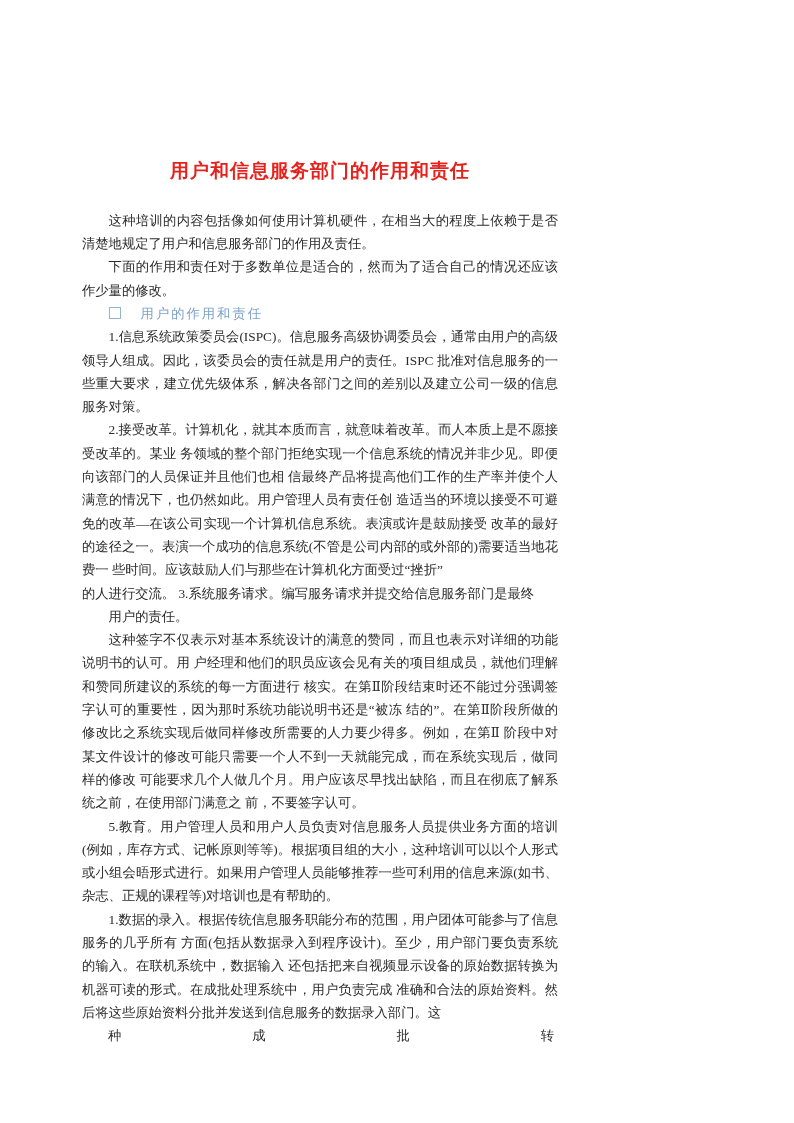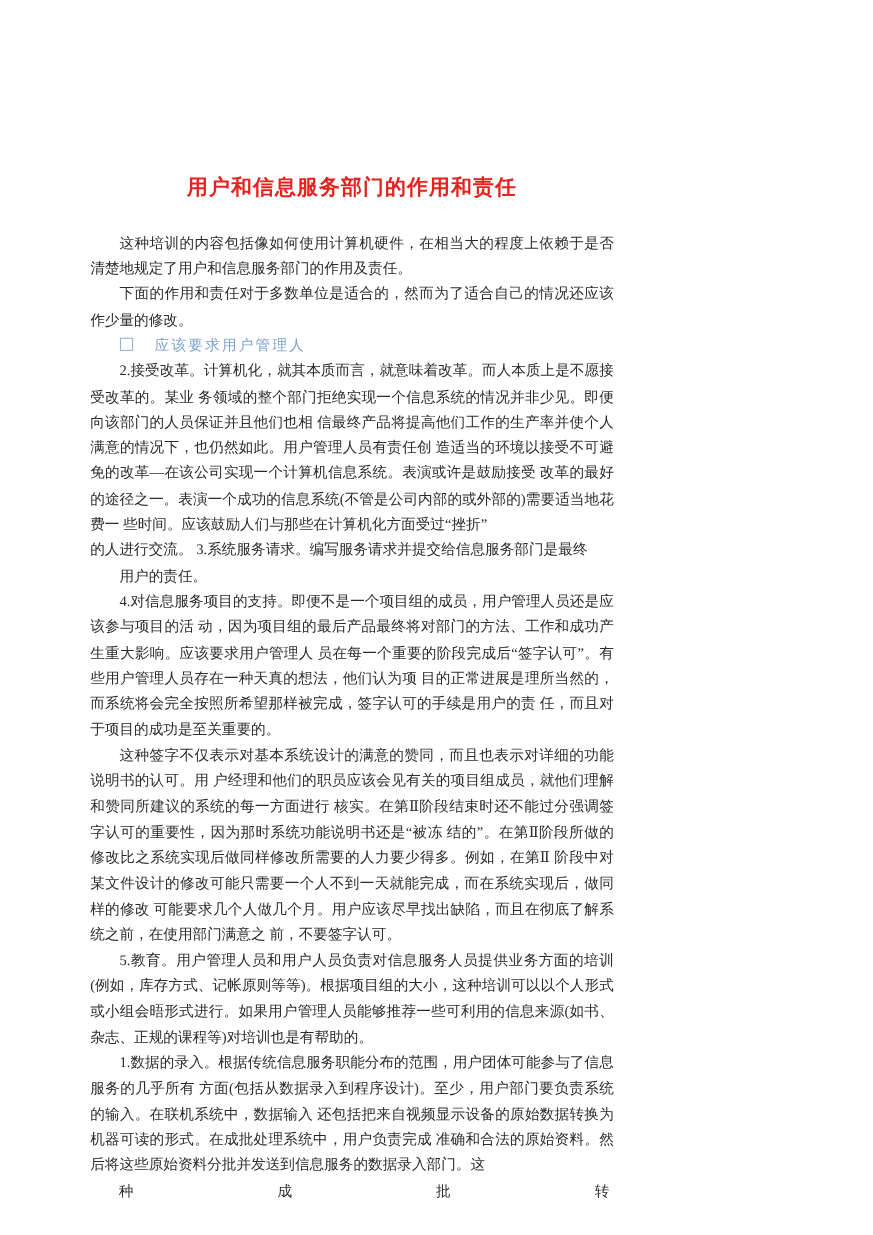--- a/index.html
+++ b/index.html
@@ -84,29 +84,29 @@
 <div class="page">
 
   <h1 class="doc-title">用户和信息服务部门的作用和责任</h1>
 
   <div class="body-block">
 
     <p class="para">这种培训的内容包括像如何使用计算机硬件，在相当大的程度上依赖于是否清楚地规定了用户和信息服务部门的作用及责任。</p>
     <p class="para">下面的作用和责任对于多数单位是适合的，然而为了适合自己的情况还应该作少量的修改。</p>
 
     <p class="sub-heading">
-      <span class="bullet-box"></span><span class="sub-text">应该要求用户管理人</span>
+      <span class="bullet-box"></span><span class="sub-text">用户的作用和责任</span>
     </p>
 
+    <p class="para">1.信息系统政策委员会(ISPC)。信息服务高级协调委员会，通常由用户的高级领导人组成。因此，该委员会的责任就是用户的责任。ISPC 批准对信息服务的一些重大要求，建立优先级体系，解决各部门之间的差别以及建立公司一级的信息服务对策。</p>
     <p class="para">2.接受改革。计算机化，就其本质而言，就意味着改革。而人本质上是不愿接受改革的。某业 务领域的整个部门拒绝实现一个信息系统的情况并非少见。即便向该部门的人员保证并且他们也相 信最终产品将提高他们工作的生产率并使个人满意的情况下，也仍然如此。用户管理人员有责任创 造适当的环境以接受不可避免的改革—在该公司实现一个计算机信息系统。表演或许是鼓励接受 改革的最好的途径之一。表演一个成功的信息系统(不管是公司内部的或外部的)需要适当地花费一 些时间。应该鼓励人们与那些在计算机化方面受过“挫折”</p>
 
     <p class="para noindent">的人进行交流。 3.系统服务请求。编写服务请求并提交给信息服务部门是最终</p>
     <p class="para">用户的责任。</p>
 
-    <p class="para">4.对信息服务项目的支持。即便不是一个项目组的成员，用户管理人员还是应该参与项目的活 动，因为项目组的最后产品最终将对部门的方法、工作和成功产生重大影响。应该要求用户管理人 员在每一个重要的阶段完成后“签字认可”。有些用户管理人员存在一种天真的想法，他们认为项 目的正常进展是理所当然的，而系统将会完全按照所希望那样被完成，签字认可的手续是用户的责 任，而且对于项目的成功是至关重要的。</p>
     <p class="para">这种签字不仅表示对基本系统设计的满意的赞同，而且也表示对详细的功能说明书的认可。用 户经理和他们的职员应该会见有关的项目组成员，就他们理解和赞同所建议的系统的每一方面进行 核实。在第Ⅱ阶段结束时还不能过分强调签字认可的重要性，因为那时系统功能说明书还是“被冻 结的”。在第Ⅱ阶段所做的修改比之系统实现后做同样修改所需要的人力要少得多。例如，在第Ⅱ 阶段中对某文件设计的修改可能只需要一个人不到一天就能完成，而在系统实现后，做同样的修改 可能要求几个人做几个月。用户应该尽早找出缺陷，而且在彻底了解系统之前，在使用部门满意之 前，不要签字认可。</p>
     <p class="para">5.教育。用户管理人员和用户人员负责对信息服务人员提供业务方面的培训(例如，库存方式、记帐原则等等)。根据项目组的大小，这种培训可以以个人形式或小组会晤形式进行。如果用户管理人员能够推荐一些可利用的信息来源(如书、杂志、正规的课程等)对培训也是有帮助的。</p>
     <p class="para">1.数据的录入。根据传统信息服务职能分布的范围，用户团体可能参与了信息服务的几乎所有 方面(包括从数据录入到程序设计)。至少，用户部门要负责系统的输入。在联机系统中，数据输入 还包括把来自视频显示设备的原始数据转换为机器可读的形式。在成批处理系统中，用户负责完成 准确和合法的原始资料。然后将这些原始资料分批并发送到信息服务的数据录入部门。这</p>
 
     <div class="tail-line">
       <span>种</span>
       <span>成</span>
       <span>批</span>
       <span>转</span>
     </div>

